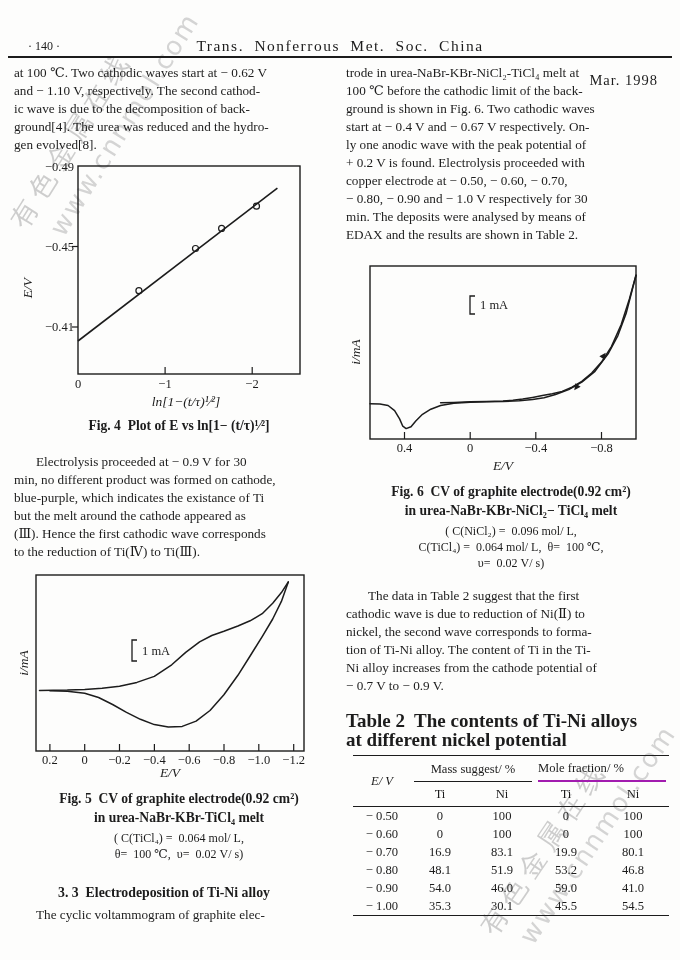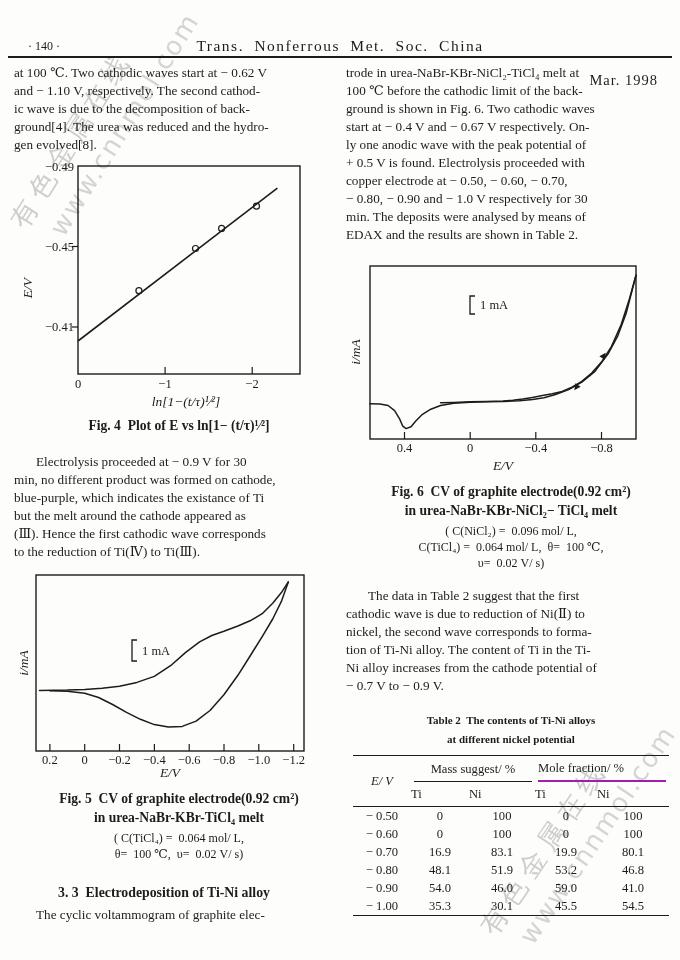--- a/index.html
+++ b/index.html
@@ -33,28 +33,28 @@
   .frame{fill:none;stroke:#1c1c1c;stroke-width:1.4;}
   .trace{fill:none;stroke:#1c1c1c;stroke-width:1.5;stroke-linejoin:round;stroke-linecap:round;}
   .fit{fill:none;stroke:#1c1c1c;stroke-width:1.6;}
   .tick{stroke:#1c1c1c;stroke-width:1.2;}
   .ticklbl{font-size:12.5px;}
   .axlbl{font-size:13.5px;font-style:italic;}
   .sbar{fill:none;stroke:#1c1c1c;stroke-width:1.3;}
   .sbarlbl{font-size:12.5px;}
   .arr{fill:#1c1c1c;}
   
-  .tbl-title{text-align:center;font-weight:bold;font-size:11px;line-height:19px;margin-top:16px;}
+  .tbl-title{font-weight:bold;font-size:19px;line-height:19px;margin-top:16px;}
   .tbl{width:316px;margin:6px auto 0;border-top:1.6px solid #1c1c1c;border-bottom:1.6px solid #1c1c1c;font-size:12.6px;}
   .tbl-head{display:grid;grid-template-columns:58px 58px 66px 62px 72px;grid-template-rows:26px 24px;
             border-bottom:1.3px solid #1c1c1c;align-items:center;}
   .tbl-head .ev{grid-row:1/3;grid-column:1;font-style:italic;text-align:center;}
   .tbl-head .g1{grid-row:1;grid-column:2/4;text-align:center;border-bottom:1px solid #1c1c1c;margin:0 3px;line-height:24px;}
   .tbl-head .g2{grid-row:1;grid-column:4/6;text-align:left;border-bottom:2px solid #a21caf;margin:0 3px;line-height:24px;}
-  .tbl-head .sh{grid-row:2;text-align:left;}
+  .tbl-head .sh{grid-row:2;text-align:center;}
   .tbl-row{display:grid;grid-template-columns:58px 58px 66px 62px 72px;height:18px;align-items:center;}
   .tbl-row div{text-align:center;}
 </style>
 </head>
 <body>
 
 <div class="page">
 
   <div class="watermark wmA">
     <div class="wm-cn">有色金属在线</div>
@@ -153,21 +153,21 @@
       </div>
     </section>
 
     <section class="col right">
       <div class="para">
         <div class="line">trode in urea-NaBr-KBr-NiCl₂-TiCl₄ melt at</div>
         <div class="line">100 ℃ before the cathodic limit of the back-</div>
         <div class="line">ground is shown in Fig. 6. Two cathodic waves</div>
         <div class="line">start at − 0.4 V and − 0.67 V respectively. On-</div>
         <div class="line">ly one anodic wave with the peak potential of</div>
-        <div class="line">+ 0.5 V is found. Electrolysis proceeded with</div>
+        <div class="line">+ 0.2 V is found. Electrolysis proceeded with</div>
         <div class="line">copper electrode at − 0.50, − 0.60, − 0.70,</div>
         <div class="line">− 0.80, − 0.90 and − 1.0 V respectively for 30</div>
         <div class="line">min. The deposits were analysed by means of</div>
         <div class="line">EDAX and the results are shown in Table 2.</div>
       </div>
 
       <svg width="324" height="212" viewBox="0 0 324 212" style="margin-top:18px">
         <rect class="frame" x="24" y="4" width="266" height="173"></rect>
         <line class="tick" x1="58.5" y1="177" x2="58.5" y2="170"></line>
         <line class="tick" x1="124.2" y1="177" x2="124.2" y2="170"></line>

